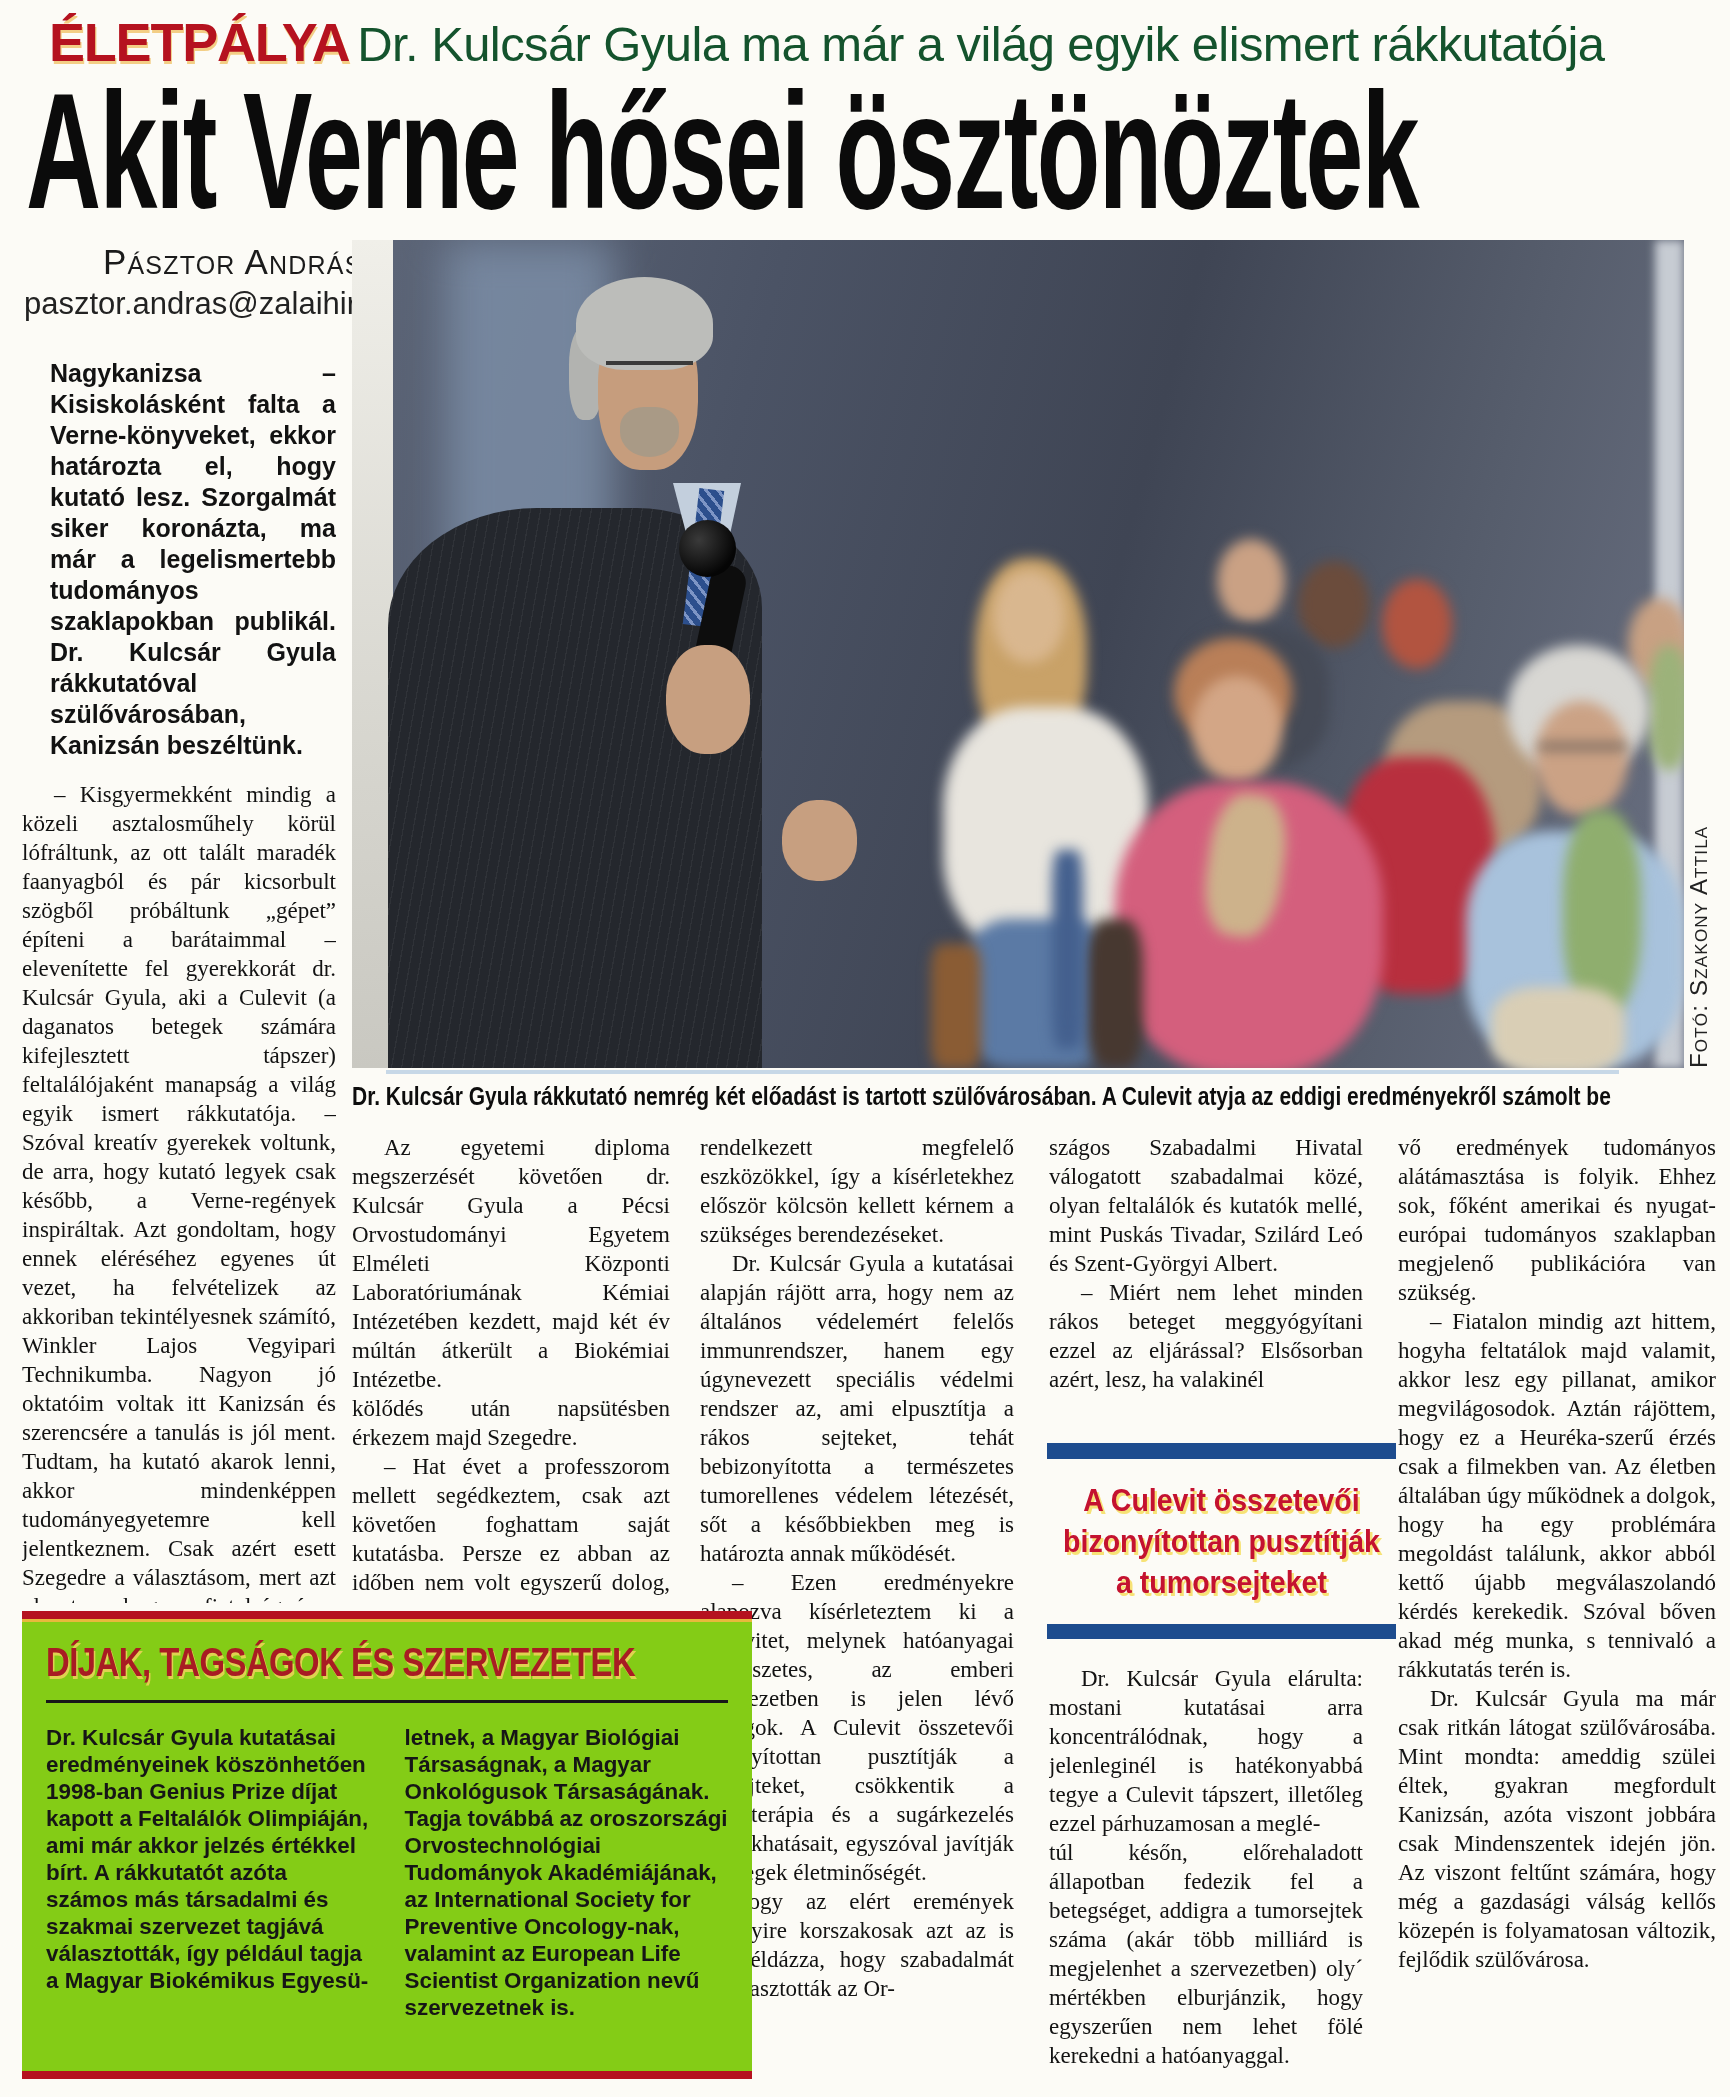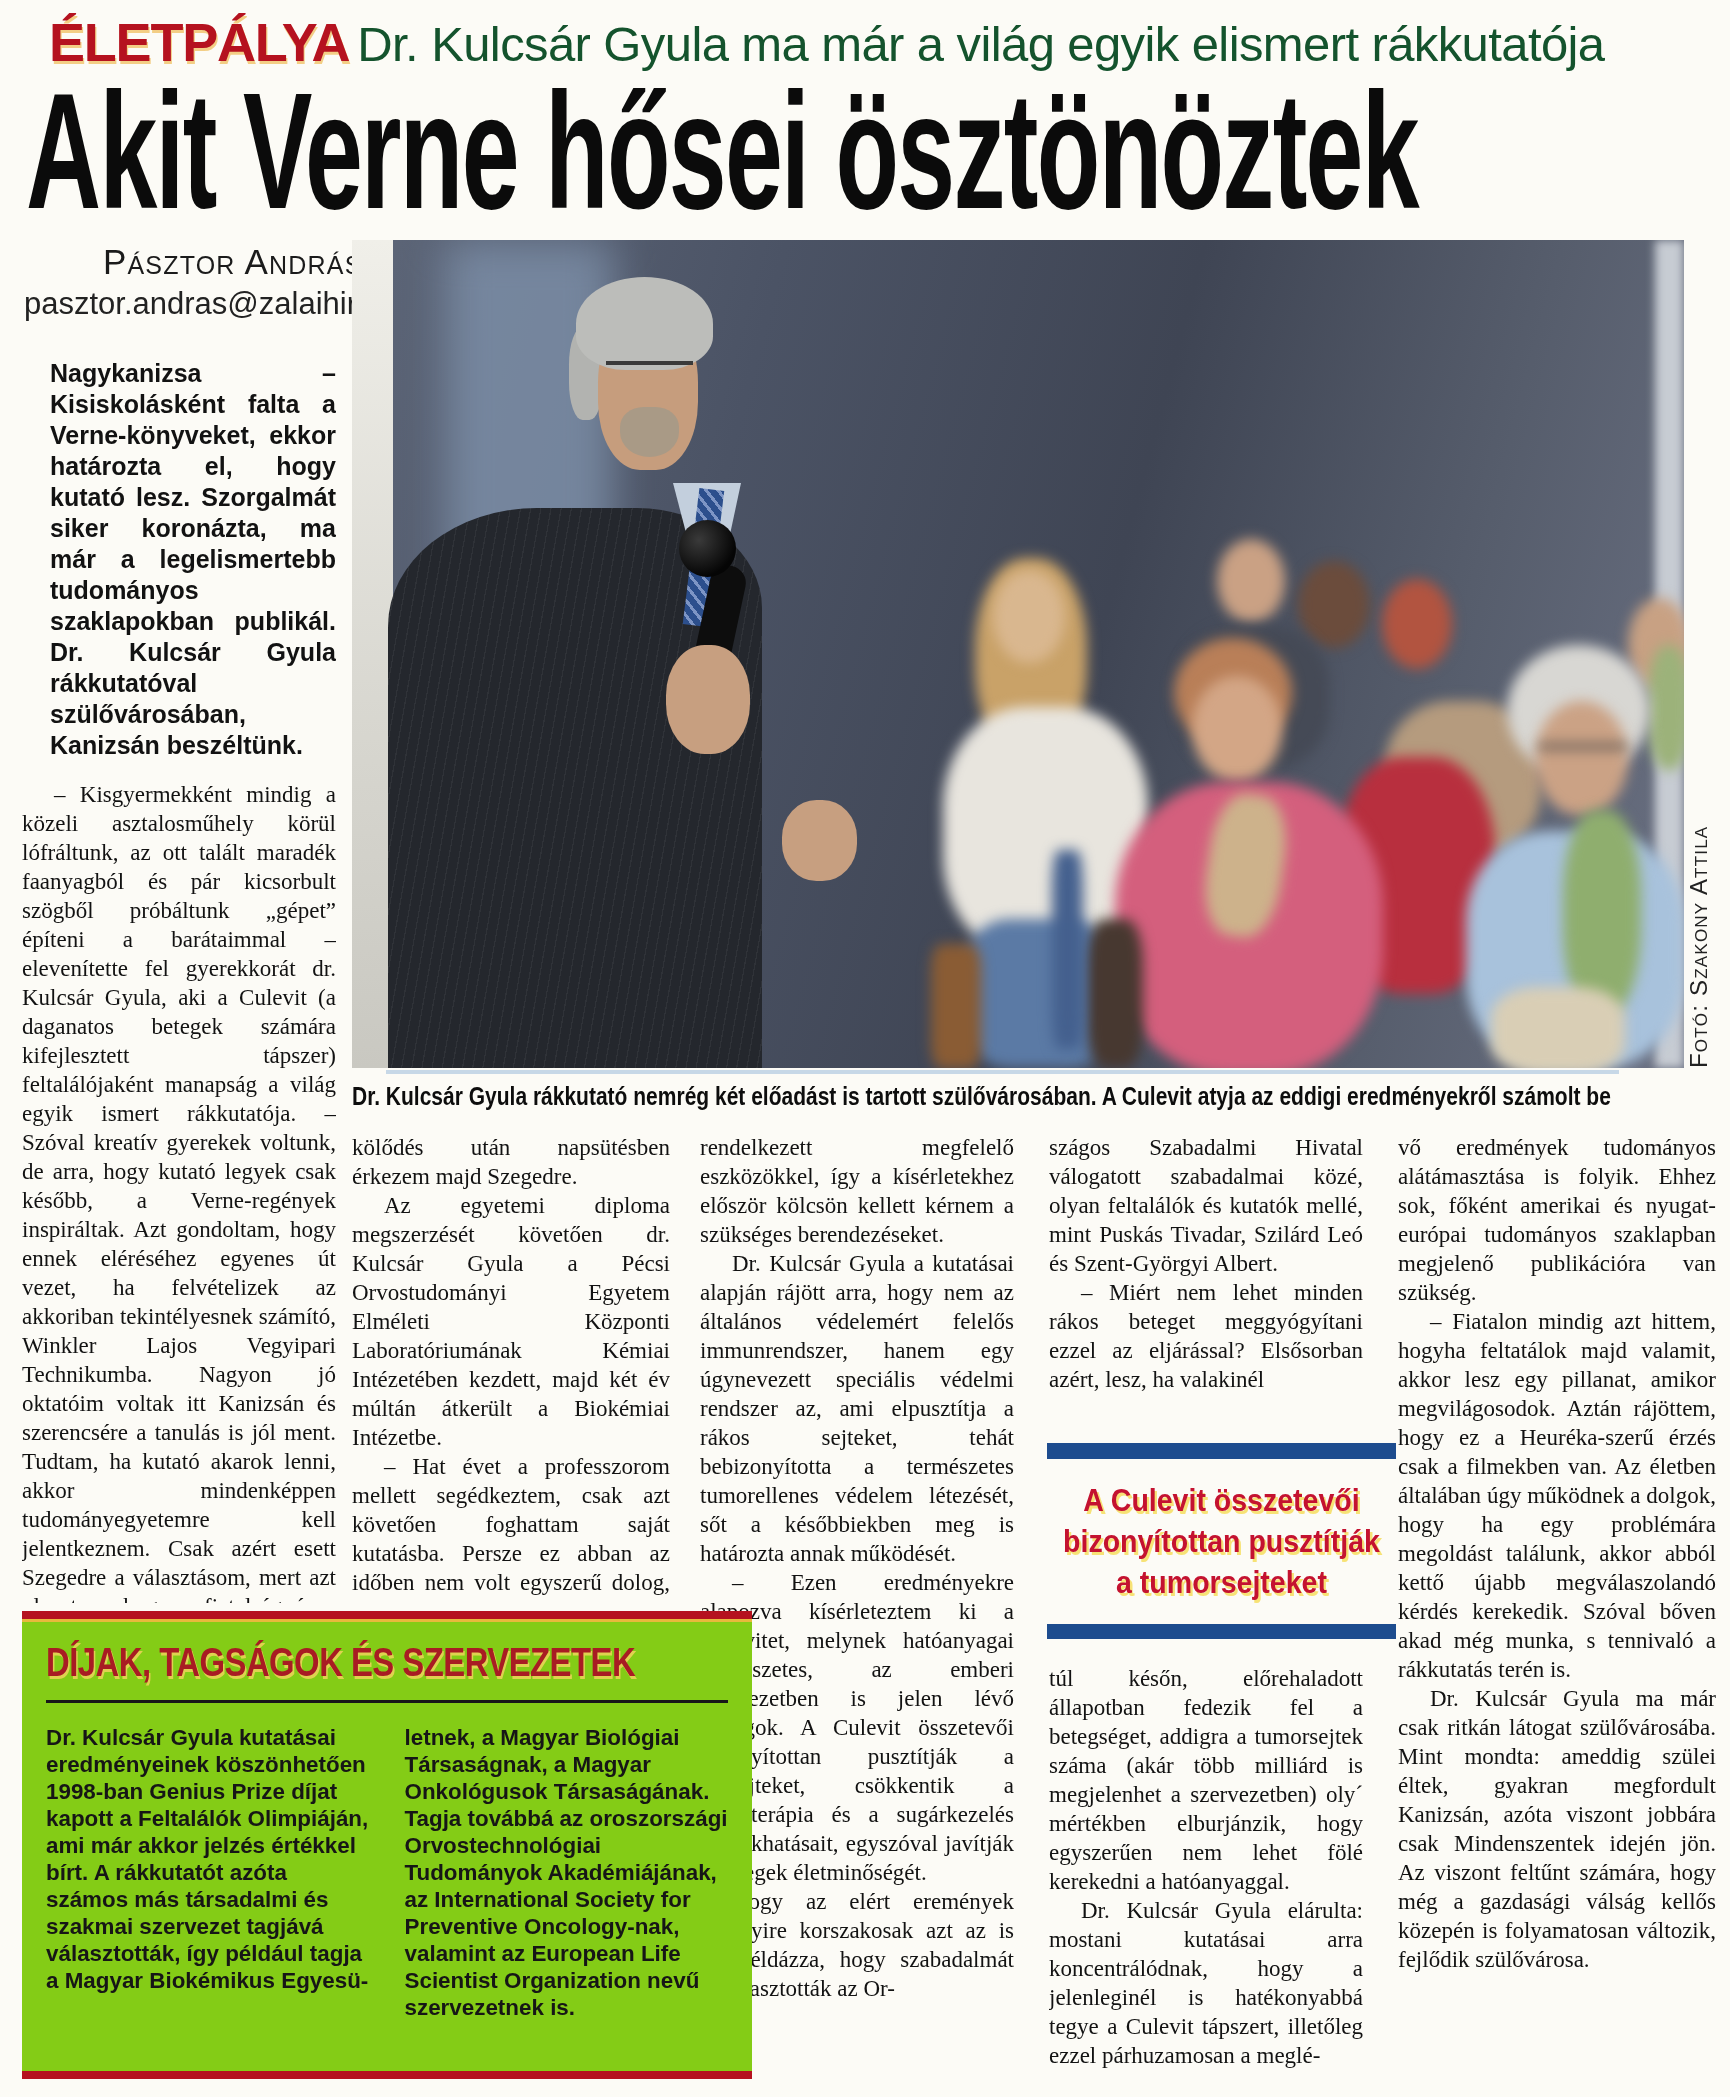--- a/index.html
+++ b/index.html
@@ -184,22 +184,22 @@
     <div class="ph-hand-r"></div>
     <div class="ph-remote"></div>
     <div class="ph-hand-l"></div>
   </figure>
   <div class="print-artifact"></div>
 
   <div class="photo-credit">Fotó: Szakony Attila</div>
   <div class="caption">Dr. Kulcsár Gyula rákkutató nemrég két előadást is tartott szülővárosában. A Culevit atyja az eddigi eredményekről számolt be</div>
 
   <div class="col col2">
+    <p class="body-text indent">Az egyetemi diploma megszerzését követően dr. Kulcsár Gyula a Pécsi Orvostudományi Egyetem Elméleti Központi Laboratóriumának Kémiai Intézetében kezdett, majd két év múltán átkerült a Biokémiai Intézetbe.</p>
     <p class="body-text">kölődés után napsütésben érkezem majd Szegedre.</p>
-    <p class="body-text indent">Az egyetemi diploma megszerzését követően dr. Kulcsár Gyula a Pécsi Orvostudományi Egyetem Elméleti Központi Laboratóriumának Kémiai Intézetében kezdett, majd két év múltán átkerült a Biokémiai Intézetbe.</p>
     <p class="body-text indent">– Hat évet a professzorom mellett segédkeztem, csak azt követően foghattam saját kutatásba. Persze ez abban az időben nem volt egyszerű dolog, az intézet ugyanis nem</p>
   </div>
 
   <div class="col col3">
     <p class="body-text">rendelkezett megfelelő eszközökkel, így a kísérletekhez először kölcsön kellett kérnem a szükséges berendezéseket.</p>
     <p class="body-text indent">Dr. Kulcsár Gyula a kutatásai alapján rájött arra, hogy nem az általános védelemért felelős immunrendszer, hanem egy úgynevezett speciális védelmi rendszer az, ami elpusztítja a rákos sejteket, tehát bebizonyította a természetes tumorellenes védelem létezését, sőt a későbbiekben meg is határozta annak működését.</p>
     <p class="body-text indent">– Ezen eredményekre alapozva kísérleteztem ki a Culevitet, melynek hatóanyagai természetes, az emberi szervezetben is jelen lévő anyagok. A Culevit összetevői bizonyítottan pusztítják a ráksejteket, csökkentik a kemoterápia és a sugárkezelés mellékhatásait, egyszóval javítják a betegek életminőségét.</p>
     <p class="body-text indent">Hogy az elért eremények mennyire korszakosak azt az is jól példázza, hogy szabadalmát beválasztották az Or-</p>
   </div>
 
@@ -210,22 +210,22 @@
 
   <aside class="pullquote">
     <div class="pq-bar"></div>
     <div class="pq-text">A Culevit összetevői
 bizonyítottan pusztítják
 a tumorsejteket</div>
     <div class="pq-bar"></div>
   </aside>
 
   <div class="col col4b">
+    <p class="body-text indent">Dr. Kulcsár Gyula elárulta: mostani kutatásai arra koncentrálódnak, hogy a jelenleginél is hatékonyabbá tegye a Culevit tápszert, illetőleg ezzel párhuzamosan a meglé-</p>
     <p class="body-text">túl későn, előrehaladott állapotban fedezik fel a betegséget, addigra a tumorsejtek száma (akár több milliárd is megjelenhet a szervezetben) oly´ mértékben elburjánzik, hogy egyszerűen nem lehet fölé kerekedni a hatóanyaggal.</p>
-    <p class="body-text indent">Dr. Kulcsár Gyula elárulta: mostani kutatásai arra koncentrálódnak, hogy a jelenleginél is hatékonyabbá tegye a Culevit tápszert, illetőleg ezzel párhuzamosan a meglé-</p>
   </div>
 
   <div class="col col5">
     <p class="body-text">vő eredmények tudományos alátámasztása is folyik. Ehhez sok, főként amerikai és nyugat-európai tudományos szaklapban megjelenő publikációra van szükség.</p>
     <p class="body-text indent">– Fiatalon mindig azt hittem, hogyha feltatálok majd valamit, akkor lesz egy pillanat, amikor megvilágosodok. Aztán rájöttem, hogy ez a Heuréka-szerű érzés csak a filmekben van. Az életben általában úgy működnek a dolgok, hogy ha egy problémára megoldást találunk, akkor abból kettő újabb megválaszolandó kérdés kerekedik. Szóval bőven akad még munka, s tennivaló a rákkutatás terén is.</p>
     <p class="body-text indent">Dr. Kulcsár Gyula ma már csak ritkán látogat szülővárosába. Mint mondta: ameddig szülei éltek, gyakran megfordult Kanizsán, azóta viszont jobbára csak Mindenszentek idején jön. Az viszont feltűnt számára, hogy még a gazdasági válság kellős közepén is folyamatosan változik, fejlődik szülővárosa.</p>
   </div>
 
   <aside class="awards">
     <h2 class="awards-title">DÍJAK, TAGSÁGOK ÉS SZERVEZETEK</h2>

